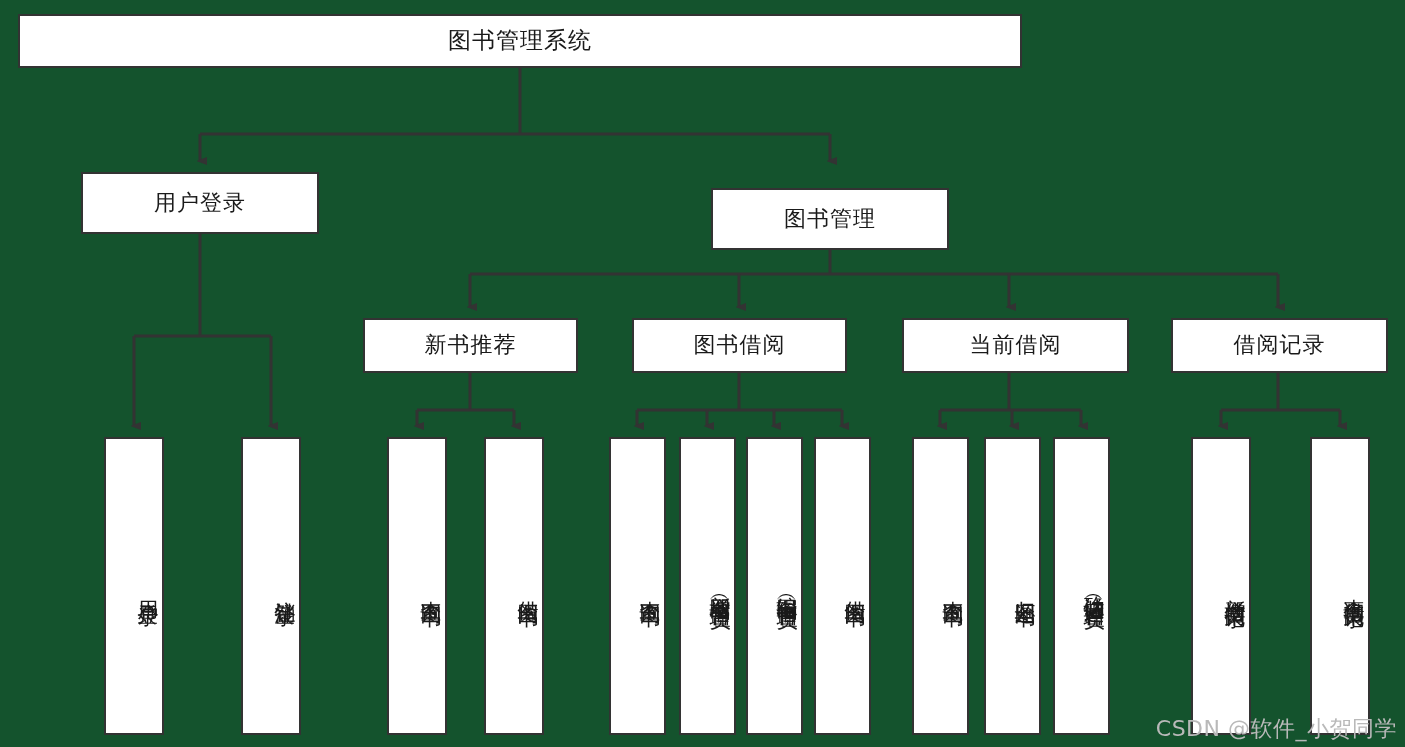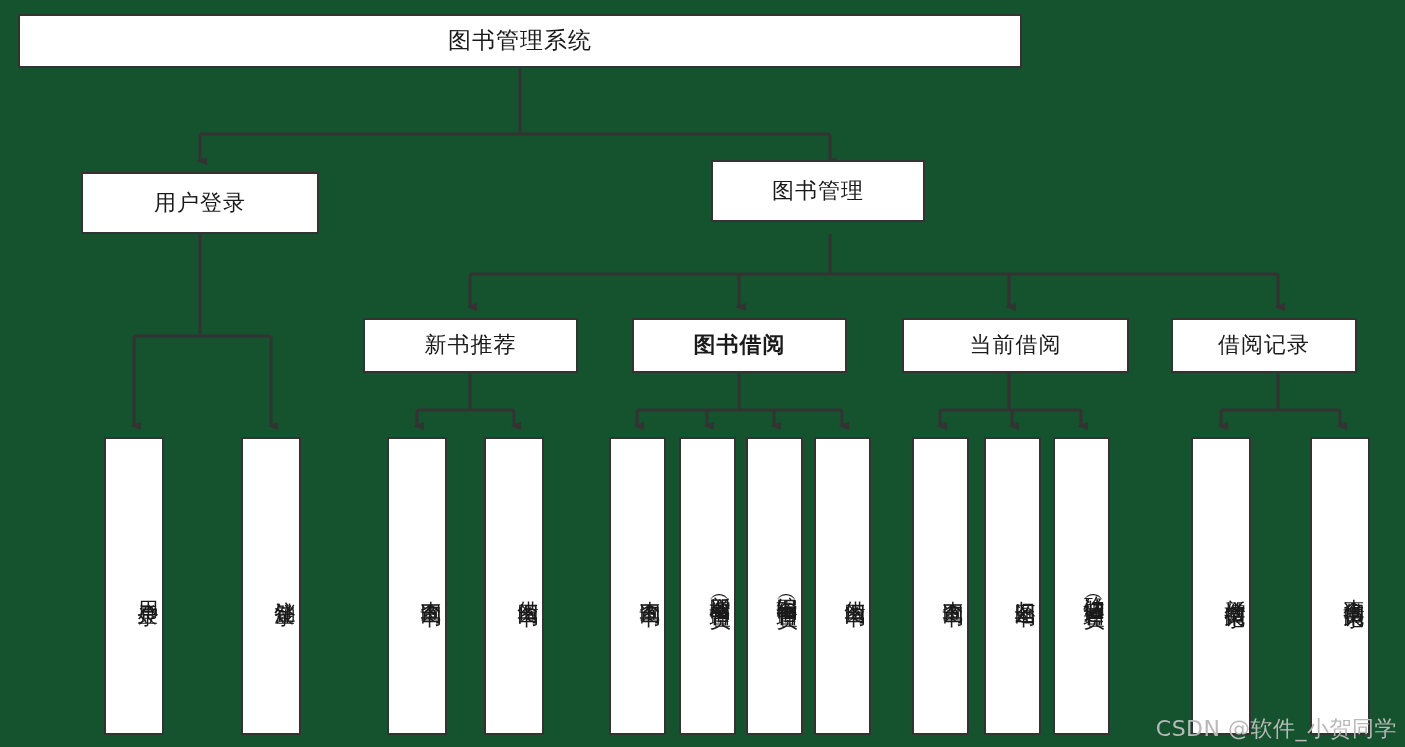--- a/index.html
+++ b/index.html
@@ -117,33 +117,33 @@
       </g>
   </svg>
 
   <div id="nodes-layer">
       <div class="node horizontal root" style="left: 18px; top: 14px; width: 1004px; height: 54px;">
         <span>图书管理系统</span>
       </div>
       <div class="node horizontal" style="left: 81px; top: 172px; width: 238px; height: 62px;">
         <span>用户登录</span>
       </div>
-      <div class="node horizontal" style="left: 711px; top: 160px; width: 214px; height: 62px;">
+      <div class="node horizontal" style="left: 711px; top: 188px; width: 238px; height: 62px;">
         <span>图书管理</span>
       </div>
       <div class="node horizontal" style="left: 363px; top: 318px; width: 215px; height: 55px; text-align: center;">
         <span>新书推荐</span>
       </div>
-      <div class="node horizontal" style="left: 632px; top: 318px; width: 215px; height: 55px; font-weight: bold;">
+      <div class="node horizontal" style="left: 632px; top: 318px; width: 215px; height: 55px;">
         <span>图书借阅</span>
       </div>
       <div class="node horizontal" style="left: 902px; top: 318px; width: 227px; height: 55px;">
         <span>当前借阅</span>
       </div>
-      <div class="node horizontal" style="left: 1171px; top: 318px; width: 186px; height: 55px;">
+      <div class="node horizontal" style="left: 1171px; top: 318px; width: 217px; height: 55px;">
         <span>借阅记录</span>
       </div>
       <div class="node vertical" style="left: 104px; top: 437px; width: 60px; height: 298px;">
         <span class="vtext">用户登录</span>
       </div>
       <div class="node vertical" style="left: 241px; top: 437px; width: 60px; height: 298px;">
         <span class="vtext">注销登录</span>
       </div>
       <div class="node vertical" style="left: 387px; top: 437px; width: 60px; height: 298px;">
         <span class="vtext">查询图书</span>

